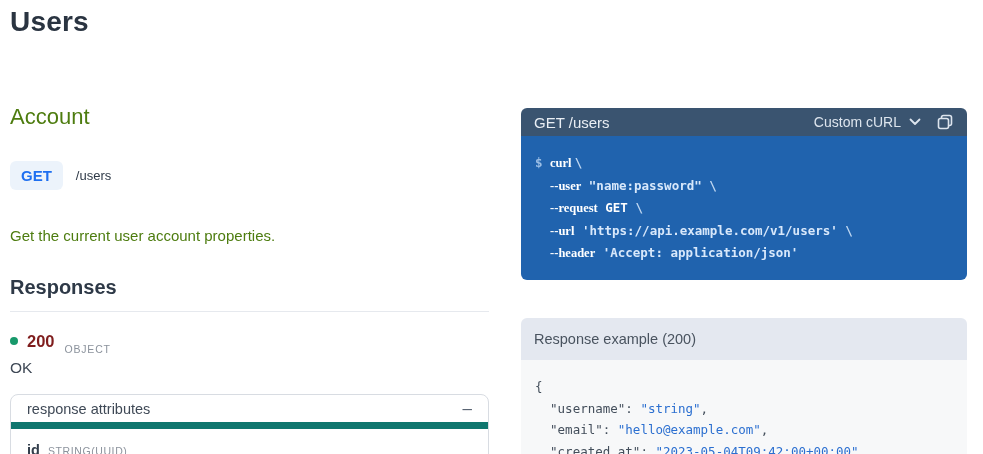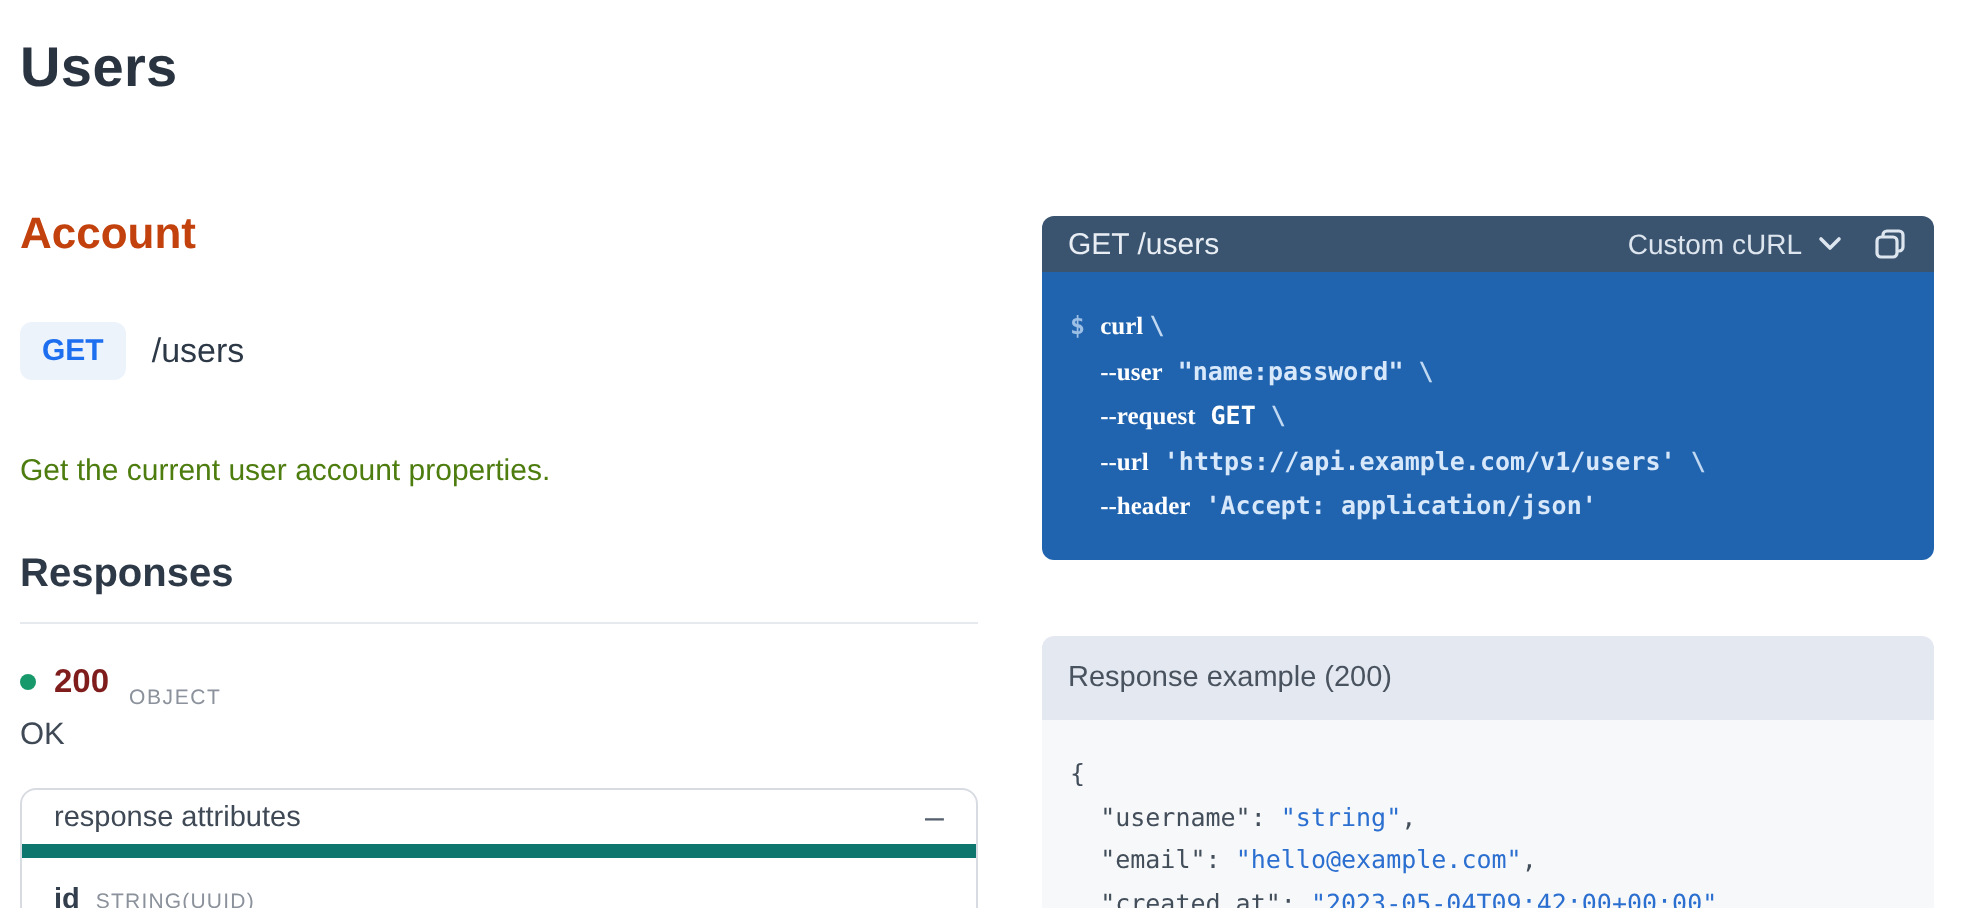--- a/index.html
+++ b/index.html
@@ -9,37 +9,37 @@
     width: 983px;
     height: 454px;
     background: #ffffff;
     overflow: hidden;
     font-family: "Liberation Sans", sans-serif;
     color: #2e3947;
   }
 
   
   .page-title {
-    position: absolute; left: 10px; top: 18px;
+    position: absolute; left: 10px; top: 6px;
     font-size: 28px; font-weight: 700; color: #2a3441; letter-spacing: 0.2px;
   }
   .section-heading {
     position: absolute; left: 10px; top: 104px;
-    font-size: 22px; font-weight: 700; color: #c2410c;
+    font-size: 22px; font-weight: 400; color: #4d7c0f;
   }
   .endpoint-row {
     position: absolute; left: 10px; top: 161px;
     display: flex; align-items: center; gap: 13px;
   }
   .method-badge {
     background: #ecf3fb; color: #1e6ff0;
     font-size: 15px; font-weight: 700;
     padding: 7px 11px; border-radius: 6px; line-height: 1;
   }
-  .endpoint-path { font-size: 17px; color: #2e3947; }
+  .endpoint-path { font-size: 13px; color: #2e3947; }
   .endpoint-desc {
     position: absolute; left: 10px; top: 227px;
     font-size: 15px; color: #4d7c0f;
   }
   .responses-heading {
     position: absolute; left: 10px; top: 276px;
     font-size: 20px; font-weight: 700; color: #2e3947;
   }
   .left-divider {
     position: absolute; left: 10px; top: 311px;

